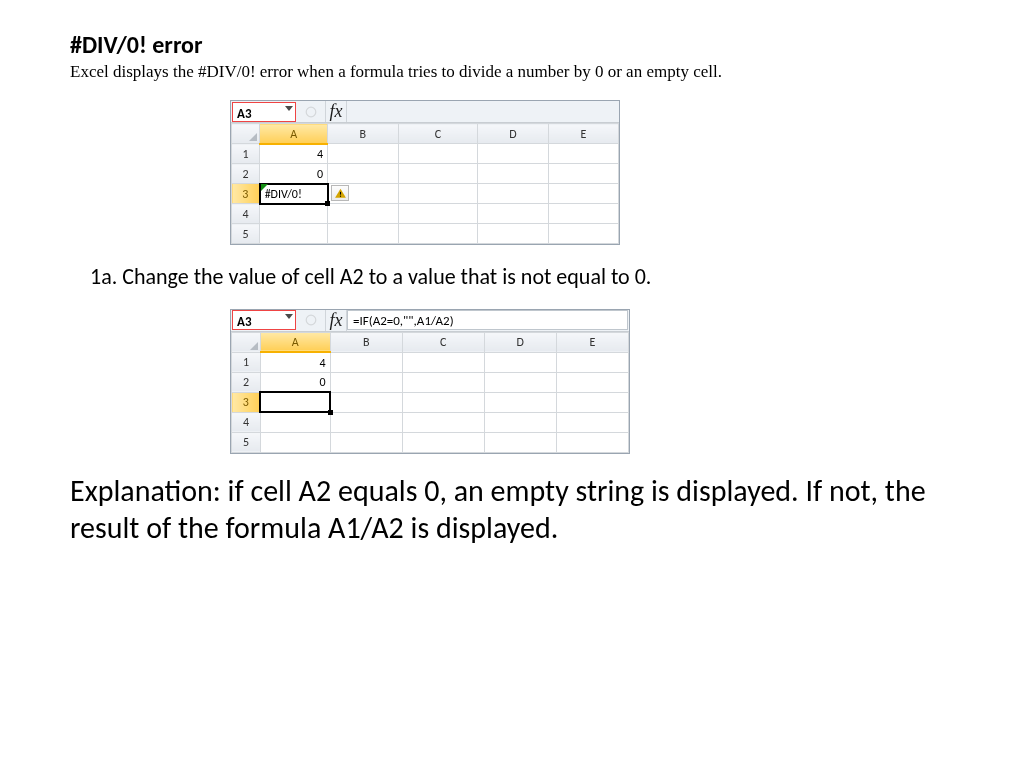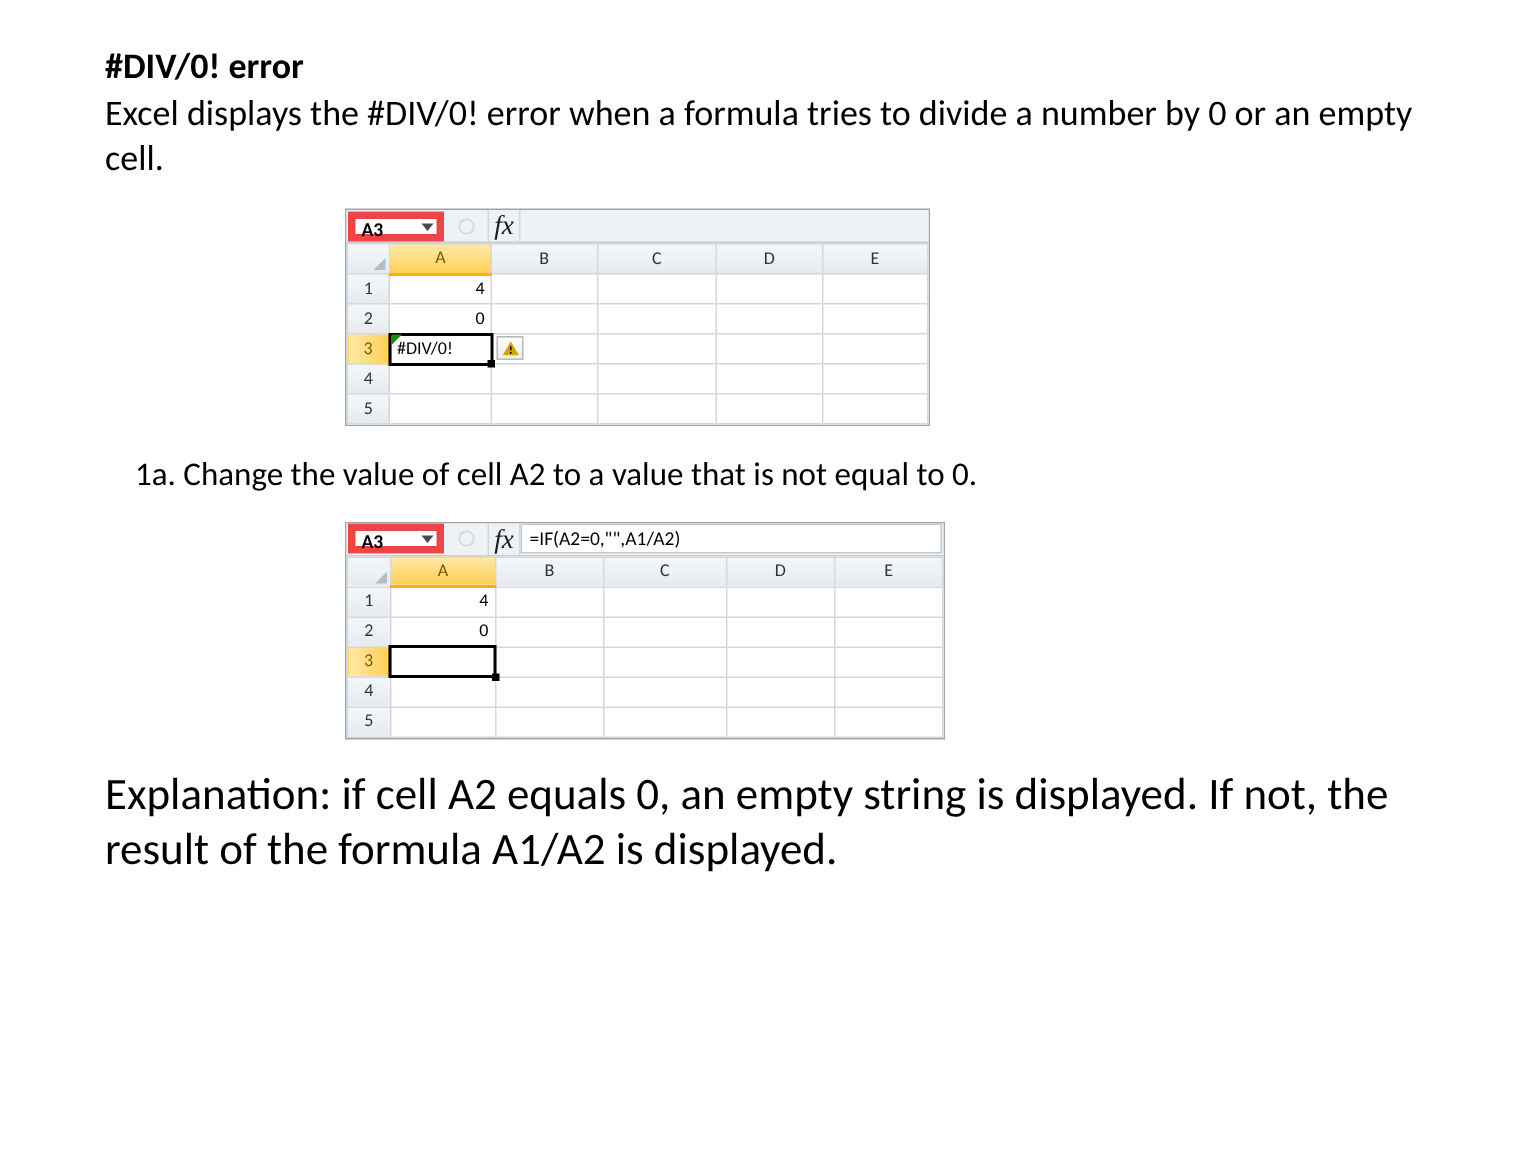--- a/index.html
+++ b/index.html
@@ -5,30 +5,30 @@
   * { box-sizing: border-box; margin: 0; padding: 0; }
   body {
     font-family: Calibri, Arial, sans-serif;
     background: #fff;
     width: 1024px;
     height: 768px;
     padding: 30px 70px 20px 70px;
     color: #000;
   }
   h1 { font-size: 24px; font-weight: bold; margin-bottom: 2px; }
-  .intro { font-size: 24px; line-height: 1.25; margin-bottom: 18px; }
+  .intro { font-size: 17px; line-height: 1.25; margin-bottom: 18px; font-family: Liberation Serif, serif; }
   .instruct { font-size: 22px; line-height: 1.25; margin: 18px 0 18px 20px; }
   .explain { font-size: 30px; line-height: 1.25; margin-top: 18px; }
 
   .excel-wrap { margin: 8px 0 8px 160px; width: 390px; border: 1px solid #9aa5b1; font-family: 'Segoe UI', Calibri, Arial, sans-serif; font-size: 12px; background: #fff; }
   .excel-wrap.wide { width: 400px; }
 
   
   .fbar { display: flex; align-items: center; height: 22px; border-bottom: 1px solid #c8cdd2; background: #eef2f6; }
-  .namebox { width: 64px; height: 20px; margin: 1px; background: #fff; border: 5px solid #ef4444; display: flex; align-items: flex-start; padding: 0 4px; font-weight: bold; font-family: Calibri; font-size: 13px; position: relative; }
+  .namebox { width: 64px; height: 20px; margin: 1px; background: #fff; border: 1px solid #ef4444; display: flex; align-items: flex-end; padding: 0 4px; font-weight: bold; font-family: Calibri; font-size: 13px; position: relative; }
   .namebox .dd { position: absolute; right: 2px; top: 3px; width: 0; height: 0; border-left: 4px solid transparent; border-right: 4px solid transparent; border-top: 5px solid #4a4a4a; }
   .fbar .spacer { width: 28px; height: 20px; display:flex; align-items:center; justify-content:center; }
   .fbar .spacer svg { width: 12px; height: 12px; opacity: .25; }
   .fx { width: 22px; text-align: center; font-style: italic; font-family: 'Times New Roman', serif; font-size: 18px; color: #1a1a1a; border-left: 1px solid #d0d5da; border-right: 1px solid #d0d5da; height: 100%; display:flex; align-items:center; justify-content:center; }
   .formula { flex: 1; background: #fff; height: 20px; margin: 1px 1px 1px 0; border: 1px solid #bfc6cd; padding: 0 5px; display:flex; align-items:center; font-family: Calibri; font-size: 13px; }
 
   
   table.grid { border-collapse: collapse; width: 100%; table-layout: fixed; }
   table.grid th, table.grid td { border: 1px solid #d4d8dc; height: 20px; font-size: 12px; }
   table.grid th { background: linear-gradient(#f5f7fa,#e6eaef); font-weight: normal; color: #333; }

